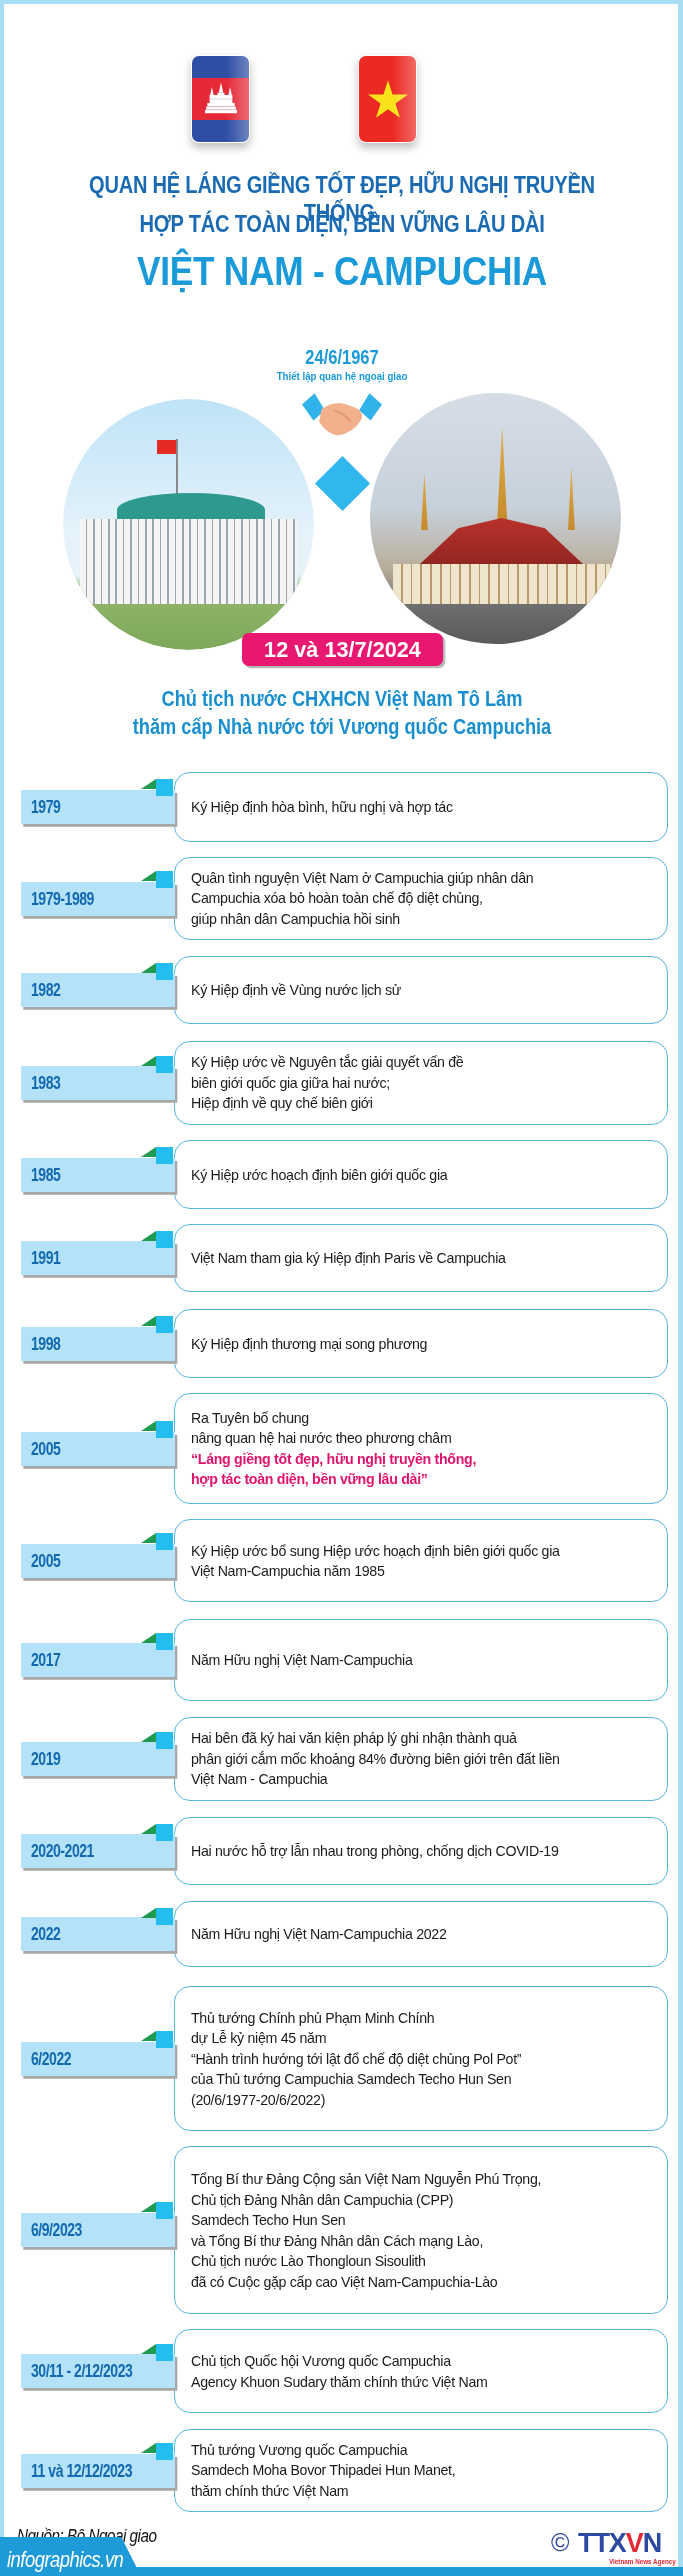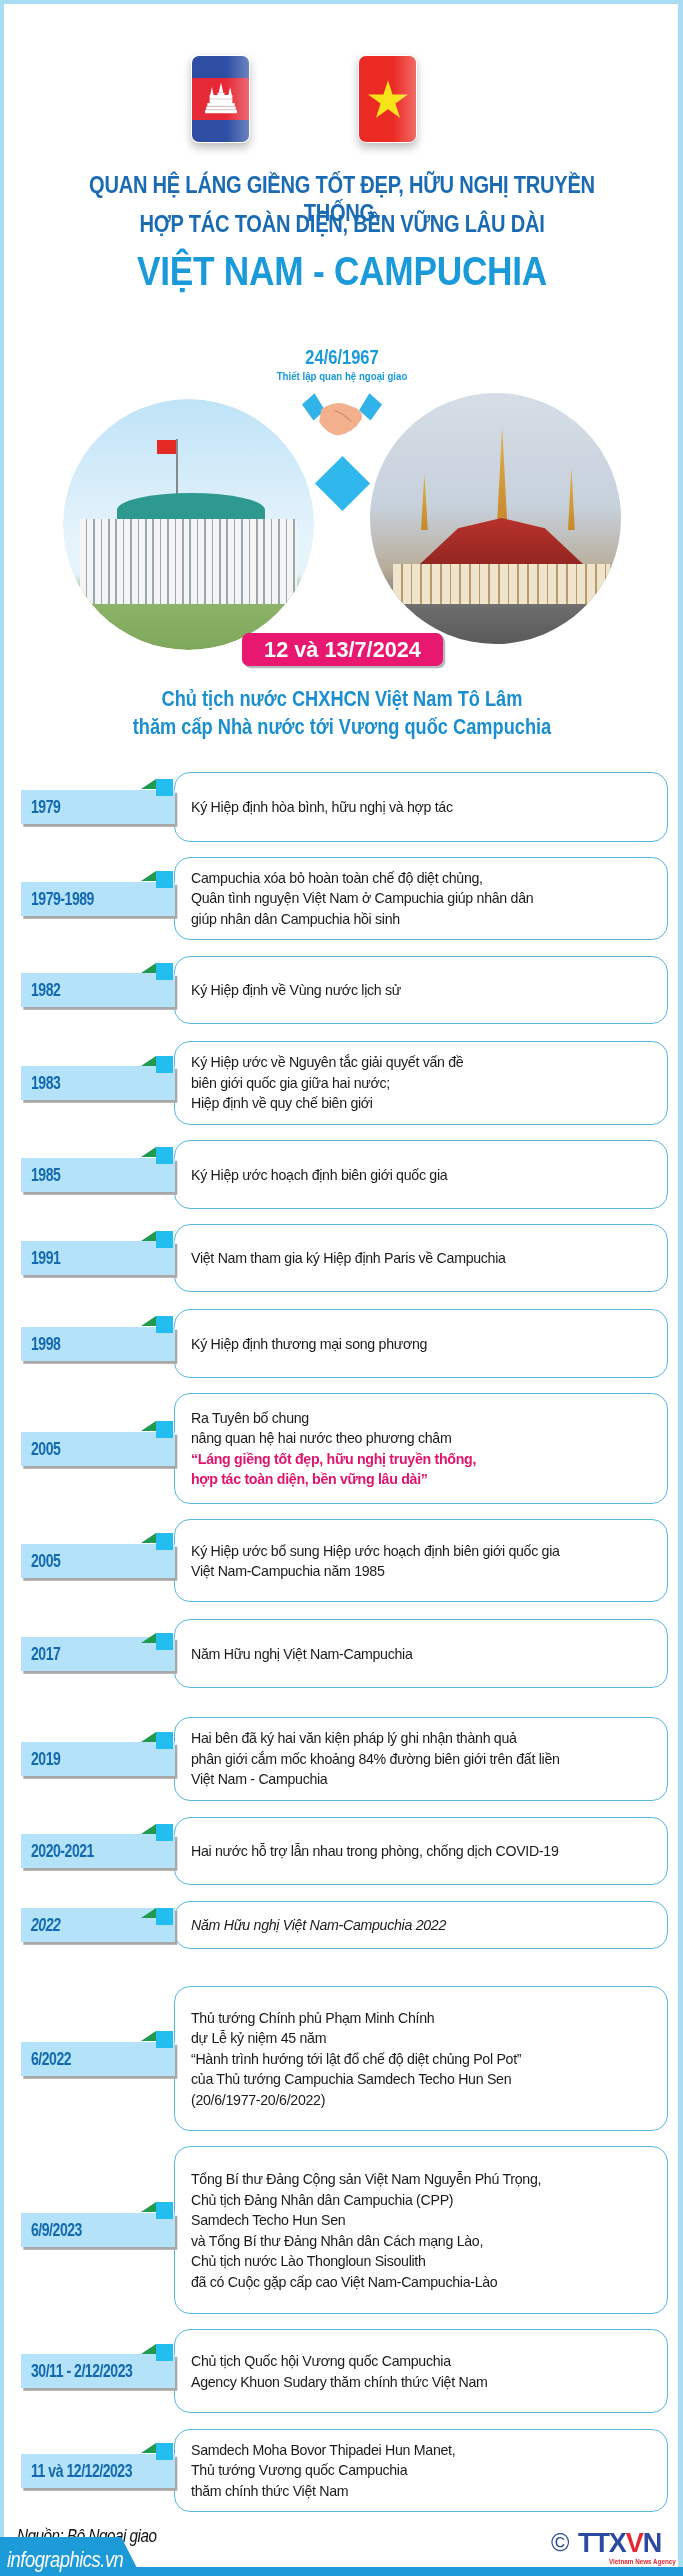--- a/index.html
+++ b/index.html
@@ -151,22 +151,22 @@
       </div>
     </div>
     <div class="tl-item" style="top: 857px; height: 83px;">
       <div class="tl-card"></div>
       <div class="tl-tab">
         <span class="yr">1979-1989</span>
       </div>
       <div class="tl-tri" style="top: 14.2px;"></div>
       <div class="tl-sq" style="top: 14.2px;"></div>
       <div class="tl-text">
+        <span class="ln">Quân tình nguyện Việt Nam ở Campuchia giúp nhân dân</span>
         <span class="ln">Campuchia xóa bỏ hoàn toàn chế độ diệt chủng,</span>
-        <span class="ln">Quân tình nguyện Việt Nam ở Campuchia giúp nhân dân</span>
         <span class="ln">giúp nhân dân Campuchia hồi sinh</span>
       </div>
     </div>
     <div class="tl-item" style="top: 956px; height: 68px;">
       <div class="tl-card"></div>
       <div class="tl-tab">
         <span class="yr">1982</span>
       </div>
       <div class="tl-tri" style="top: 6.8px;"></div>
       <div class="tl-sq" style="top: 6.8px;"></div>
@@ -239,21 +239,21 @@
       <div class="tl-tab">
         <span class="yr">2005</span>
       </div>
       <div class="tl-tri" style="top: 14.2px;"></div>
       <div class="tl-sq" style="top: 14.2px;"></div>
       <div class="tl-text">
         <span class="ln">Ký Hiệp ước bổ sung Hiệp ước hoạch định biên giới quốc gia</span>
         <span class="ln">Việt Nam-Campuchia năm 1985</span>
       </div>
     </div>
-    <div class="tl-item" style="top: 1619px; height: 69px;">
+    <div class="tl-item" style="top: 1619px; height: 82px;">
       <div class="tl-card"></div>
       <div class="tl-tab">
         <span class="yr">2017</span>
       </div>
       <div class="tl-tri" style="top: 14.2px;"></div>
       <div class="tl-sq" style="top: 14.2px;"></div>
       <div class="tl-text">
         <span class="ln">Năm Hữu nghị Việt Nam-Campuchia</span>
       </div>
     </div>
@@ -274,21 +274,21 @@
       <div class="tl-card"></div>
       <div class="tl-tab">
         <span class="yr">2020-2021</span>
       </div>
       <div class="tl-tri" style="top: 6.8px;"></div>
       <div class="tl-sq" style="top: 6.8px;"></div>
       <div class="tl-text">
         <span class="ln">Hai nước hỗ trợ lẫn nhau trong phòng, chống dịch COVID-19</span>
       </div>
     </div>
-    <div class="tl-item" style="top: 1901px; height: 48px; font-style: italic;">
+    <div class="tl-item" style="top: 1901px; height: 66px;">
       <div class="tl-card"></div>
       <div class="tl-tab">
         <span class="yr">2022</span>
       </div>
       <div class="tl-tri" style="top: 6.6px;"></div>
       <div class="tl-sq" style="top: 6.6px;"></div>
       <div class="tl-text">
         <span class="ln">Năm Hữu nghị Việt Nam-Campuchia 2022</span>
       </div>
     </div>
@@ -336,22 +336,22 @@
       </div>
     </div>
     <div class="tl-item" style="top: 2429px; height: 83px;">
       <div class="tl-card"></div>
       <div class="tl-tab">
         <span class="yr">11 và 12/12/2023</span>
       </div>
       <div class="tl-tri" style="top: 14px;"></div>
       <div class="tl-sq" style="top: 14px;"></div>
       <div class="tl-text">
+        <span class="ln">Thủ tướng Vương quốc Campuchia</span>
         <span class="ln">Samdech Moha Bovor Thipadei Hun Manet,</span>
-        <span class="ln">Thủ tướng Vương quốc Campuchia</span>
         <span class="ln">thăm chính thức Việt Nam</span>
       </div>
     </div>
   </div>
 
 <div class="source">Nguồn: Bộ Ngoại giao</div>
 <div class="copyright">©</div>
 <div class="logo"><span>TTX</span><span class="v">V</span><span>N</span></div>
 <div class="logo-sub">Vietnam News Agency</div>
 

